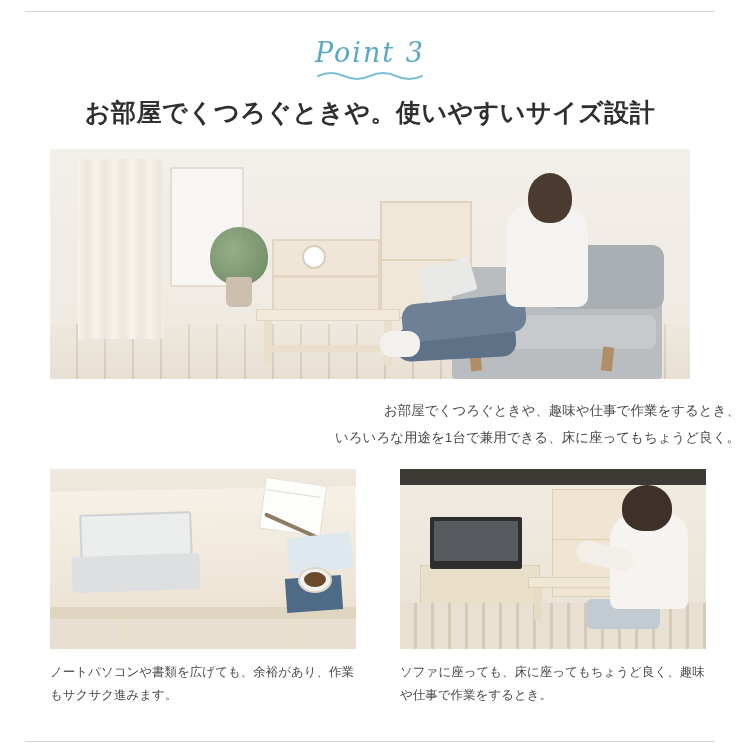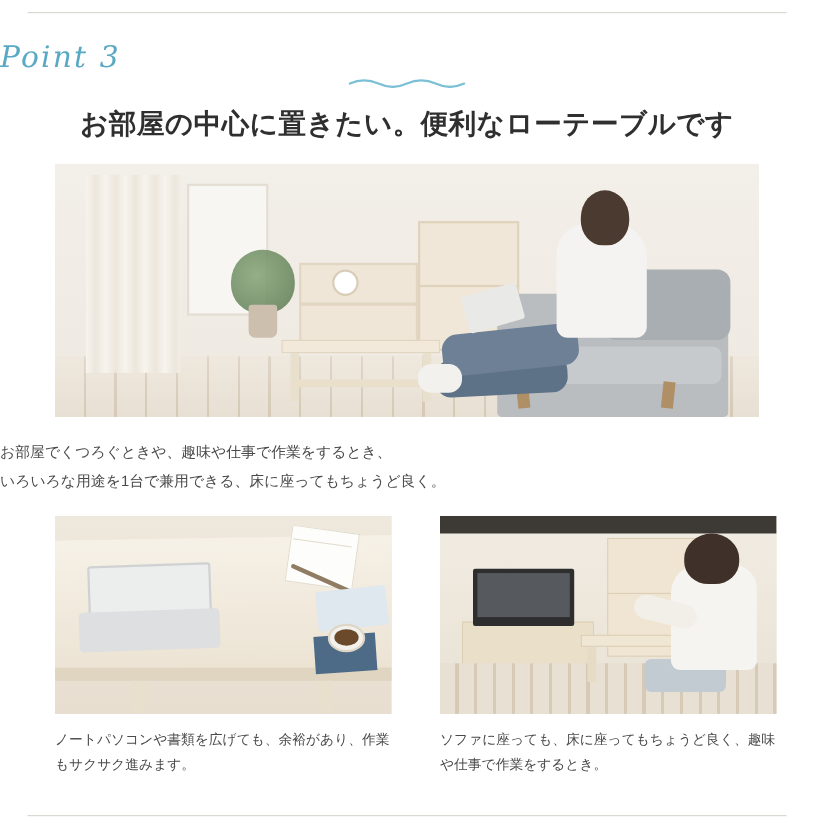--- a/index.html
+++ b/index.html
@@ -23,21 +23,21 @@
   }
   .rule {
     width: 690px;
     margin: 0 auto;
     border-top: 1px solid #d8d4cf;
   }
   .rule-top { margin-top: 11px; }
   .rule-bottom { margin-top: 0px; }
 
   .point-label {
-    text-align: left;
+    text-align: center;
     margin-top: 26px;
     color: #5aa9c4;
     font-family: "DejaVu Serif", serif;
     font-style: italic;
     font-size: 27px;
     letter-spacing: 2px;
     line-height: 1.1;
   }
   .wave {
     display: block;
@@ -56,21 +56,21 @@
   .hero {
     width: 640px;
     height: 230px;
     margin: 20px auto 0;
     position: relative;
     overflow: hidden;
     background: #efeae2;
   }
 
   .lead {
-    text-align: left;
+    text-align: right;
     margin-top: 18px;
     font-size: 13.5px;
     line-height: 2.0;
     color: #4a4a4a;
   }
 
   .duo {
     width: 640px;
     margin: 18px auto 0;
     display: flex;
@@ -168,21 +168,21 @@
 <div class="page">
 
   <div class="rule rule-top"></div>
 
   <div class="point-label">Point 3</div>
 
   <svg class="wave" width="108" height="10" viewBox="0 0 108 10">
     <path d="M2 6 Q 15 0, 28 6 T 54 6 T 80 6 T 106 6" fill="none" stroke="#7cc0d6" stroke-width="2" stroke-linecap="round"></path>
   </svg>
 
-  <h1 class="headline">お部屋の中心に置きたい。便利なローテーブルです</h1>
+  <h1 class="headline">お部屋でくつろぐときや。使いやすいサイズ設計</h1>
 
   <div class="hero">
     <div class="abs h-wall"></div>
     <div class="abs h-floor"></div>
     <div class="abs h-curtain"></div>
     <div class="abs h-window"></div>
     <div class="abs h-plant"></div>
     <div class="abs h-plant-pot"></div>
     <div class="abs h-shelf"></div>
     <div class="abs h-shelf-line"></div>

